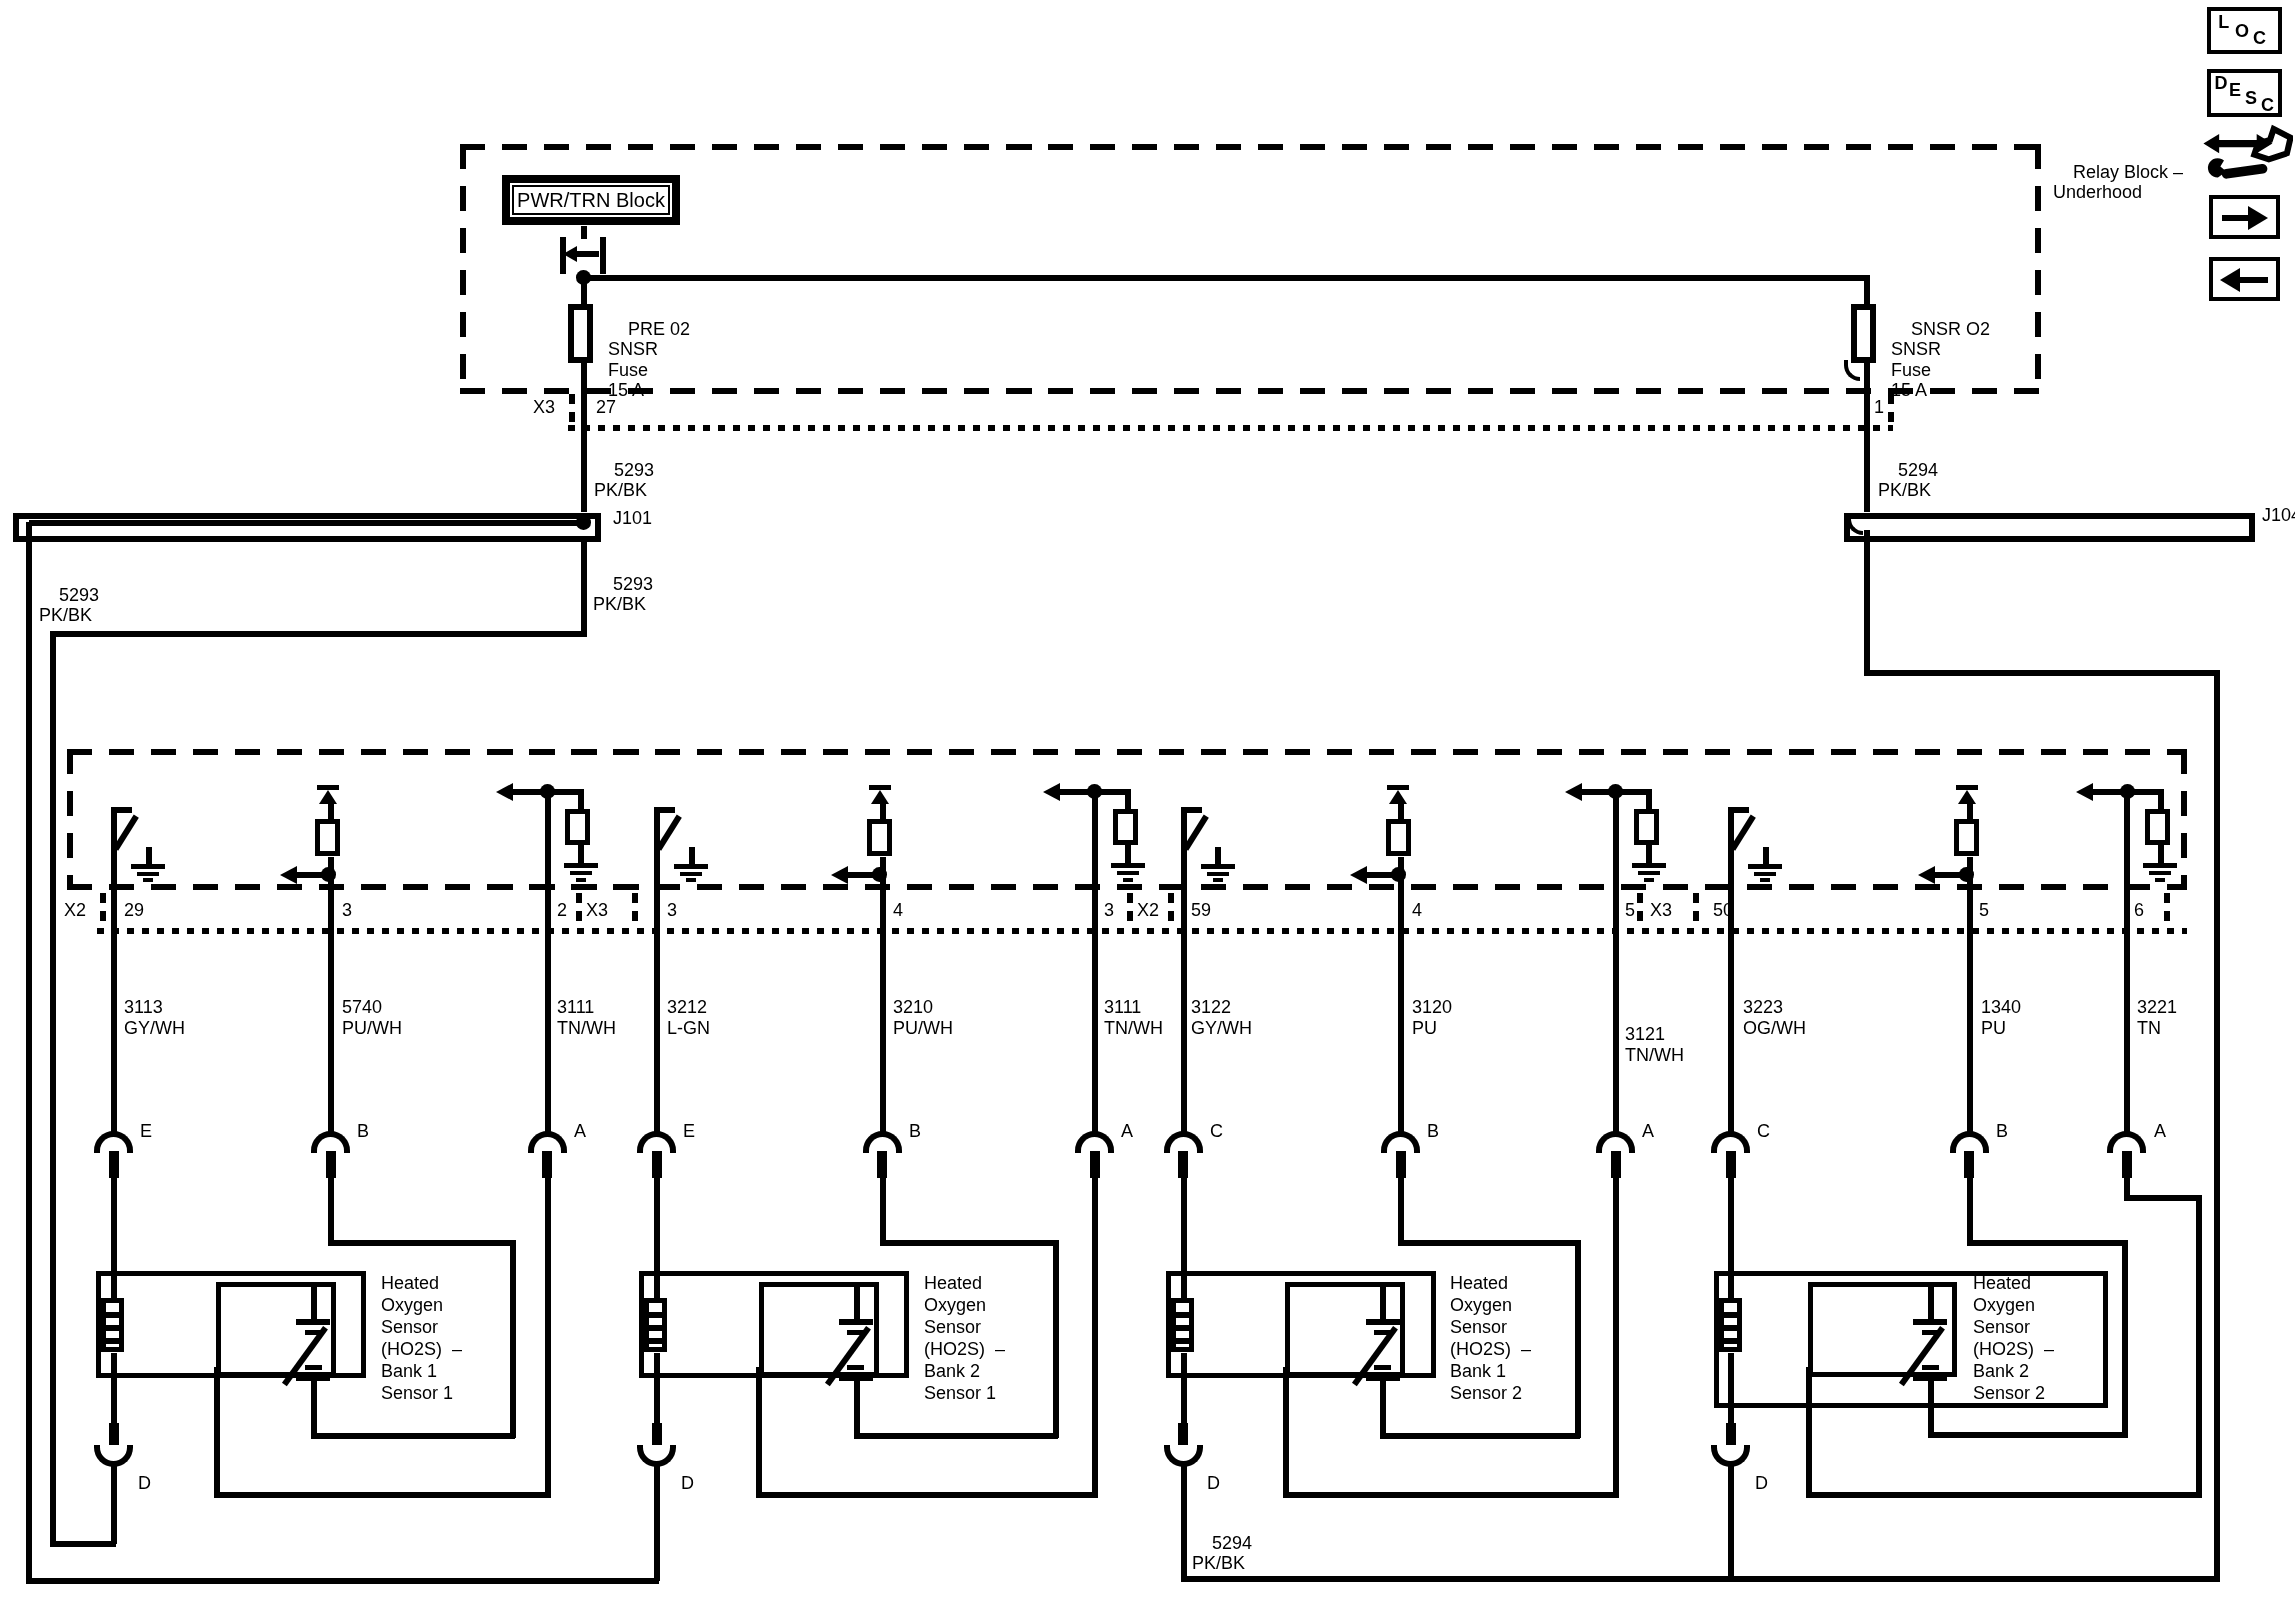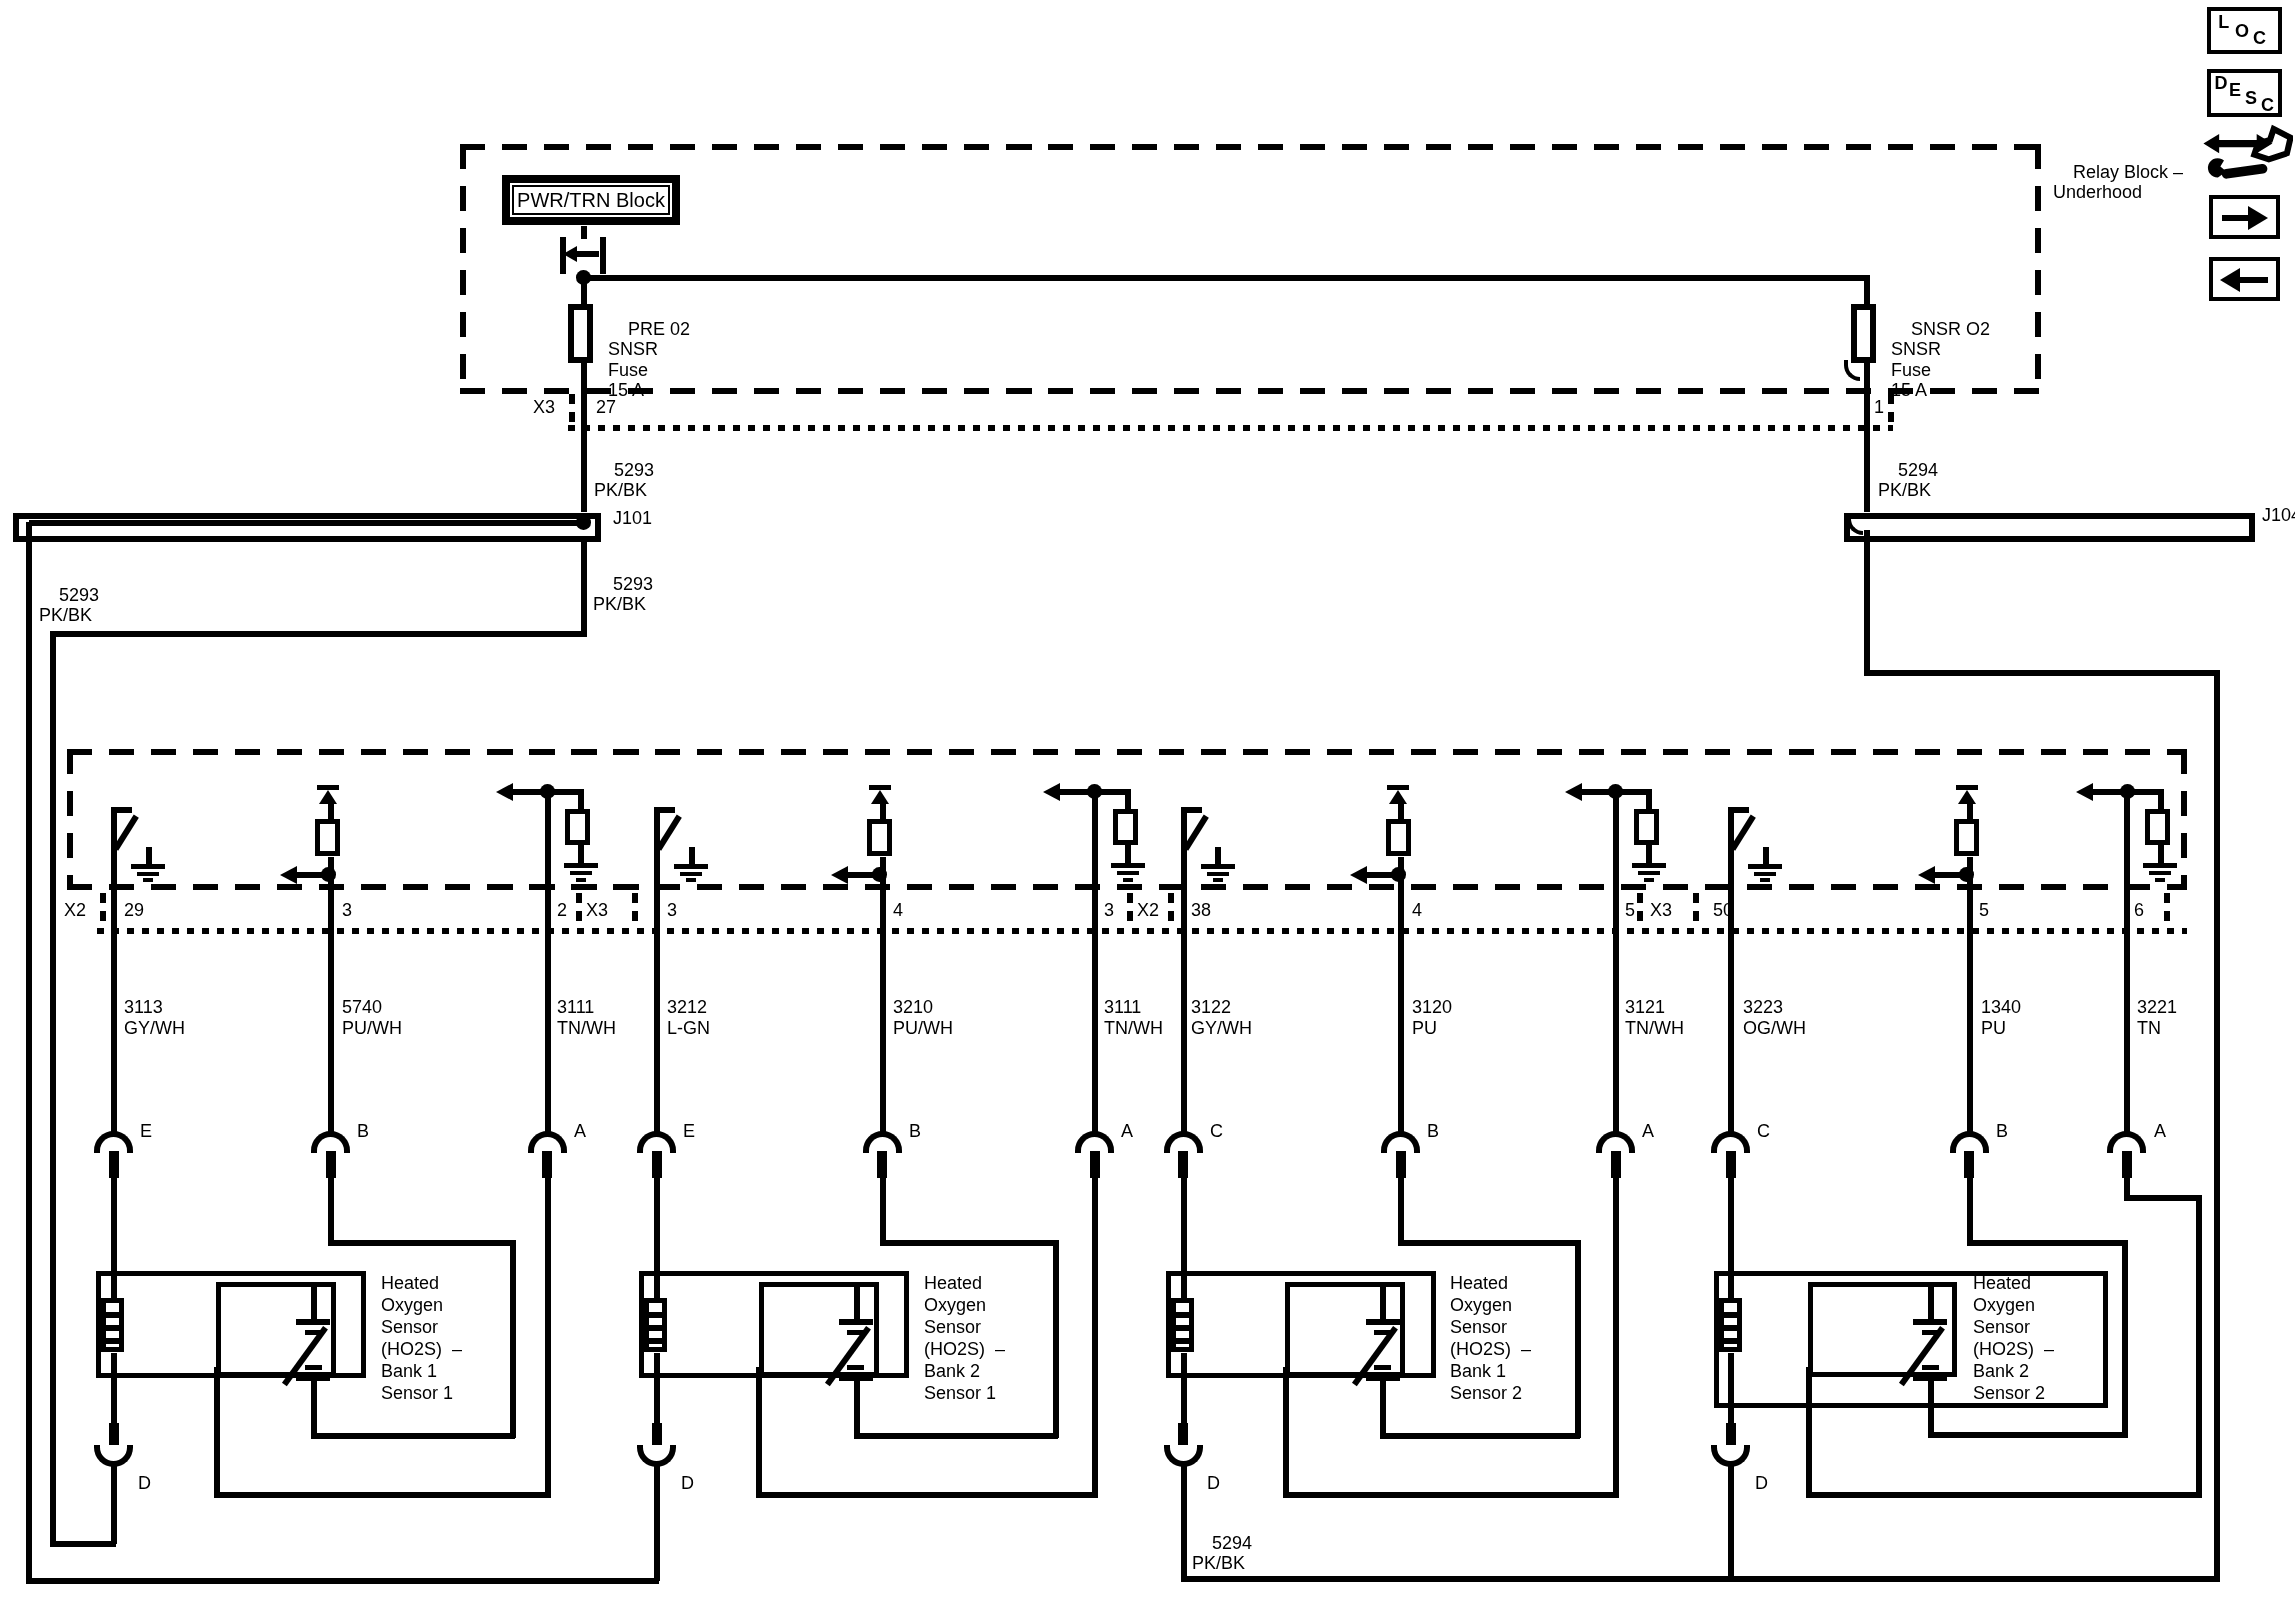--- a/index.html
+++ b/index.html
@@ -140,21 +140,21 @@
   <div class="lbl" style="left:64px;top:900px">X2</div>
   <div class="lbl" style="left:586px;top:900px">X3</div>
   <div class="lbl" style="left:1137px;top:900px">X2</div>
   <div class="lbl" style="left:1650px;top:900px">X3</div>
   <div class="lbl" style="left:124px;top:900px">29</div>
   <div class="lbl" style="left:342px;top:900px">3</div>
   <div class="lbl" style="left:557px;top:900px">2</div>
   <div class="lbl" style="left:667px;top:900px">3</div>
   <div class="lbl" style="left:893px;top:900px">4</div>
   <div class="lbl" style="left:1104px;top:900px">3</div>
-  <div class="lbl" style="left:1191px;top:900px">38</div>
+  <div class="lbl" style="left:1191px;top:900px">59</div>
   <div class="lbl" style="left:1412px;top:900px">4</div>
   <div class="lbl" style="left:1625px;top:900px">5</div>
   <div class="lbl" style="left:1713px;top:900px">50</div>
   <div class="lbl" style="left:1979px;top:900px">5</div>
   <div class="lbl" style="left:2134px;top:900px">6</div>
 
   <div>
     <div class="v" style="left:111px;top:807px;height:83px"></div>
       <div class="h" style="left:111px;top:807px;width:20.6px"></div>
     <div class="bl" style="left:123px;top:813px"></div>
@@ -284,21 +284,21 @@
     <div class="v" style="left:2124px;top:890px;height:242px"></div>
 
   <div class="lbl" style="left:124px;top:997px"><span>3113</span><br><span>GY/WH</span></div>
   <div class="lbl" style="left:342px;top:997px"><span>5740</span><br><span>PU/WH</span></div>
   <div class="lbl" style="left:557px;top:997px"><span>3111</span><br><span>TN/WH</span></div>
   <div class="lbl" style="left:667px;top:997px"><span>3212</span><br><span>L-GN</span></div>
   <div class="lbl" style="left:893px;top:997px"><span>3210</span><br><span>PU/WH</span></div>
   <div class="lbl" style="left:1104px;top:997px"><span>3111</span><br><span>TN/WH</span></div>
   <div class="lbl" style="left:1191px;top:997px"><span>3122</span><br><span>GY/WH</span></div>
   <div class="lbl" style="left:1412px;top:997px"><span>3120</span><br><span>PU</span></div>
-  <div class="lbl" style="left:1625px;top:997px"><span>3121</span><br><span>TN/WH</span></div>
+  <div class="lbl" style="left:1625px;top:1024px"><span>3121</span><br><span>TN/WH</span></div>
   <div class="lbl" style="left:1743px;top:997px"><span>3223</span><br><span>OG/WH</span></div>
   <div class="lbl" style="left:1981px;top:997px"><span>1340</span><br><span>PU</span></div>
   <div class="lbl" style="left:2137px;top:997px"><span>3221</span><br><span>TN</span></div>
 
   <div class="at" style="left:94px;top:1131px"></div>
     <div class="pin" style="left:109px;top:1151px;height:27px"></div>
     <div class="lbl" style="left:140px;top:1121px">E</div>
   <div class="at" style="left:311px;top:1131px"></div>
     <div class="pin" style="left:326px;top:1151px;height:27px"></div>
     <div class="lbl" style="left:357px;top:1121px">B</div>

